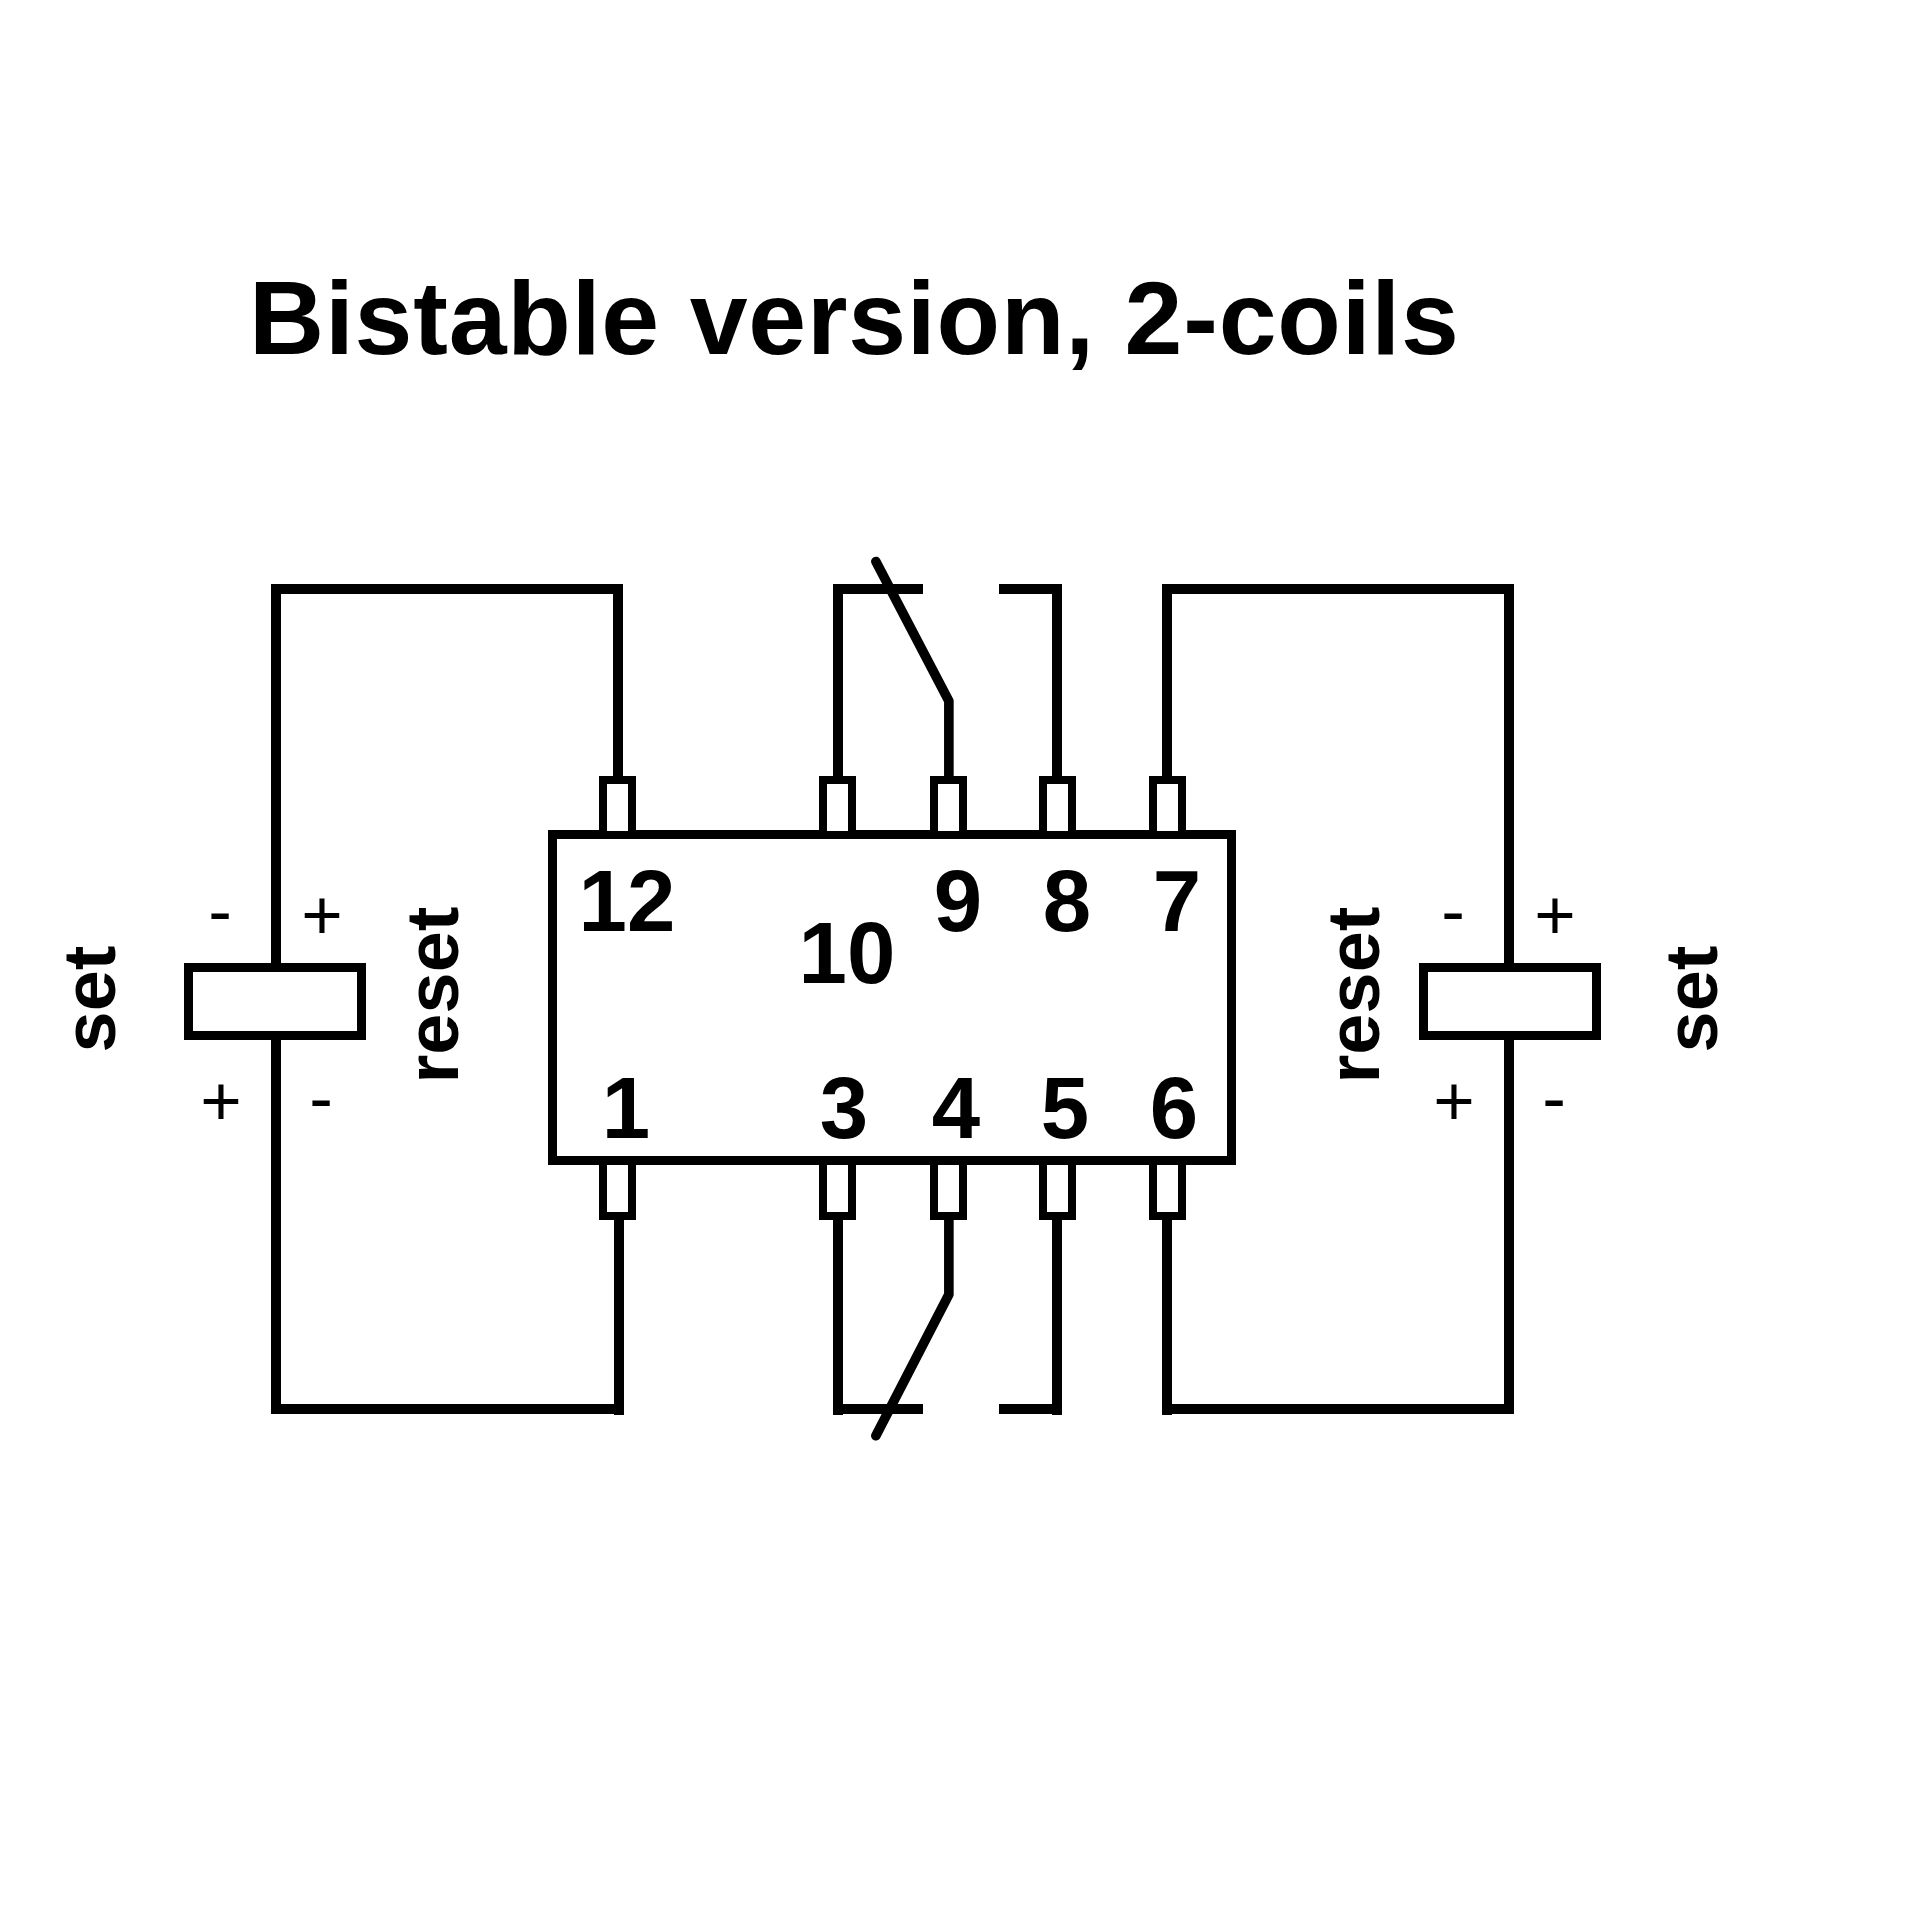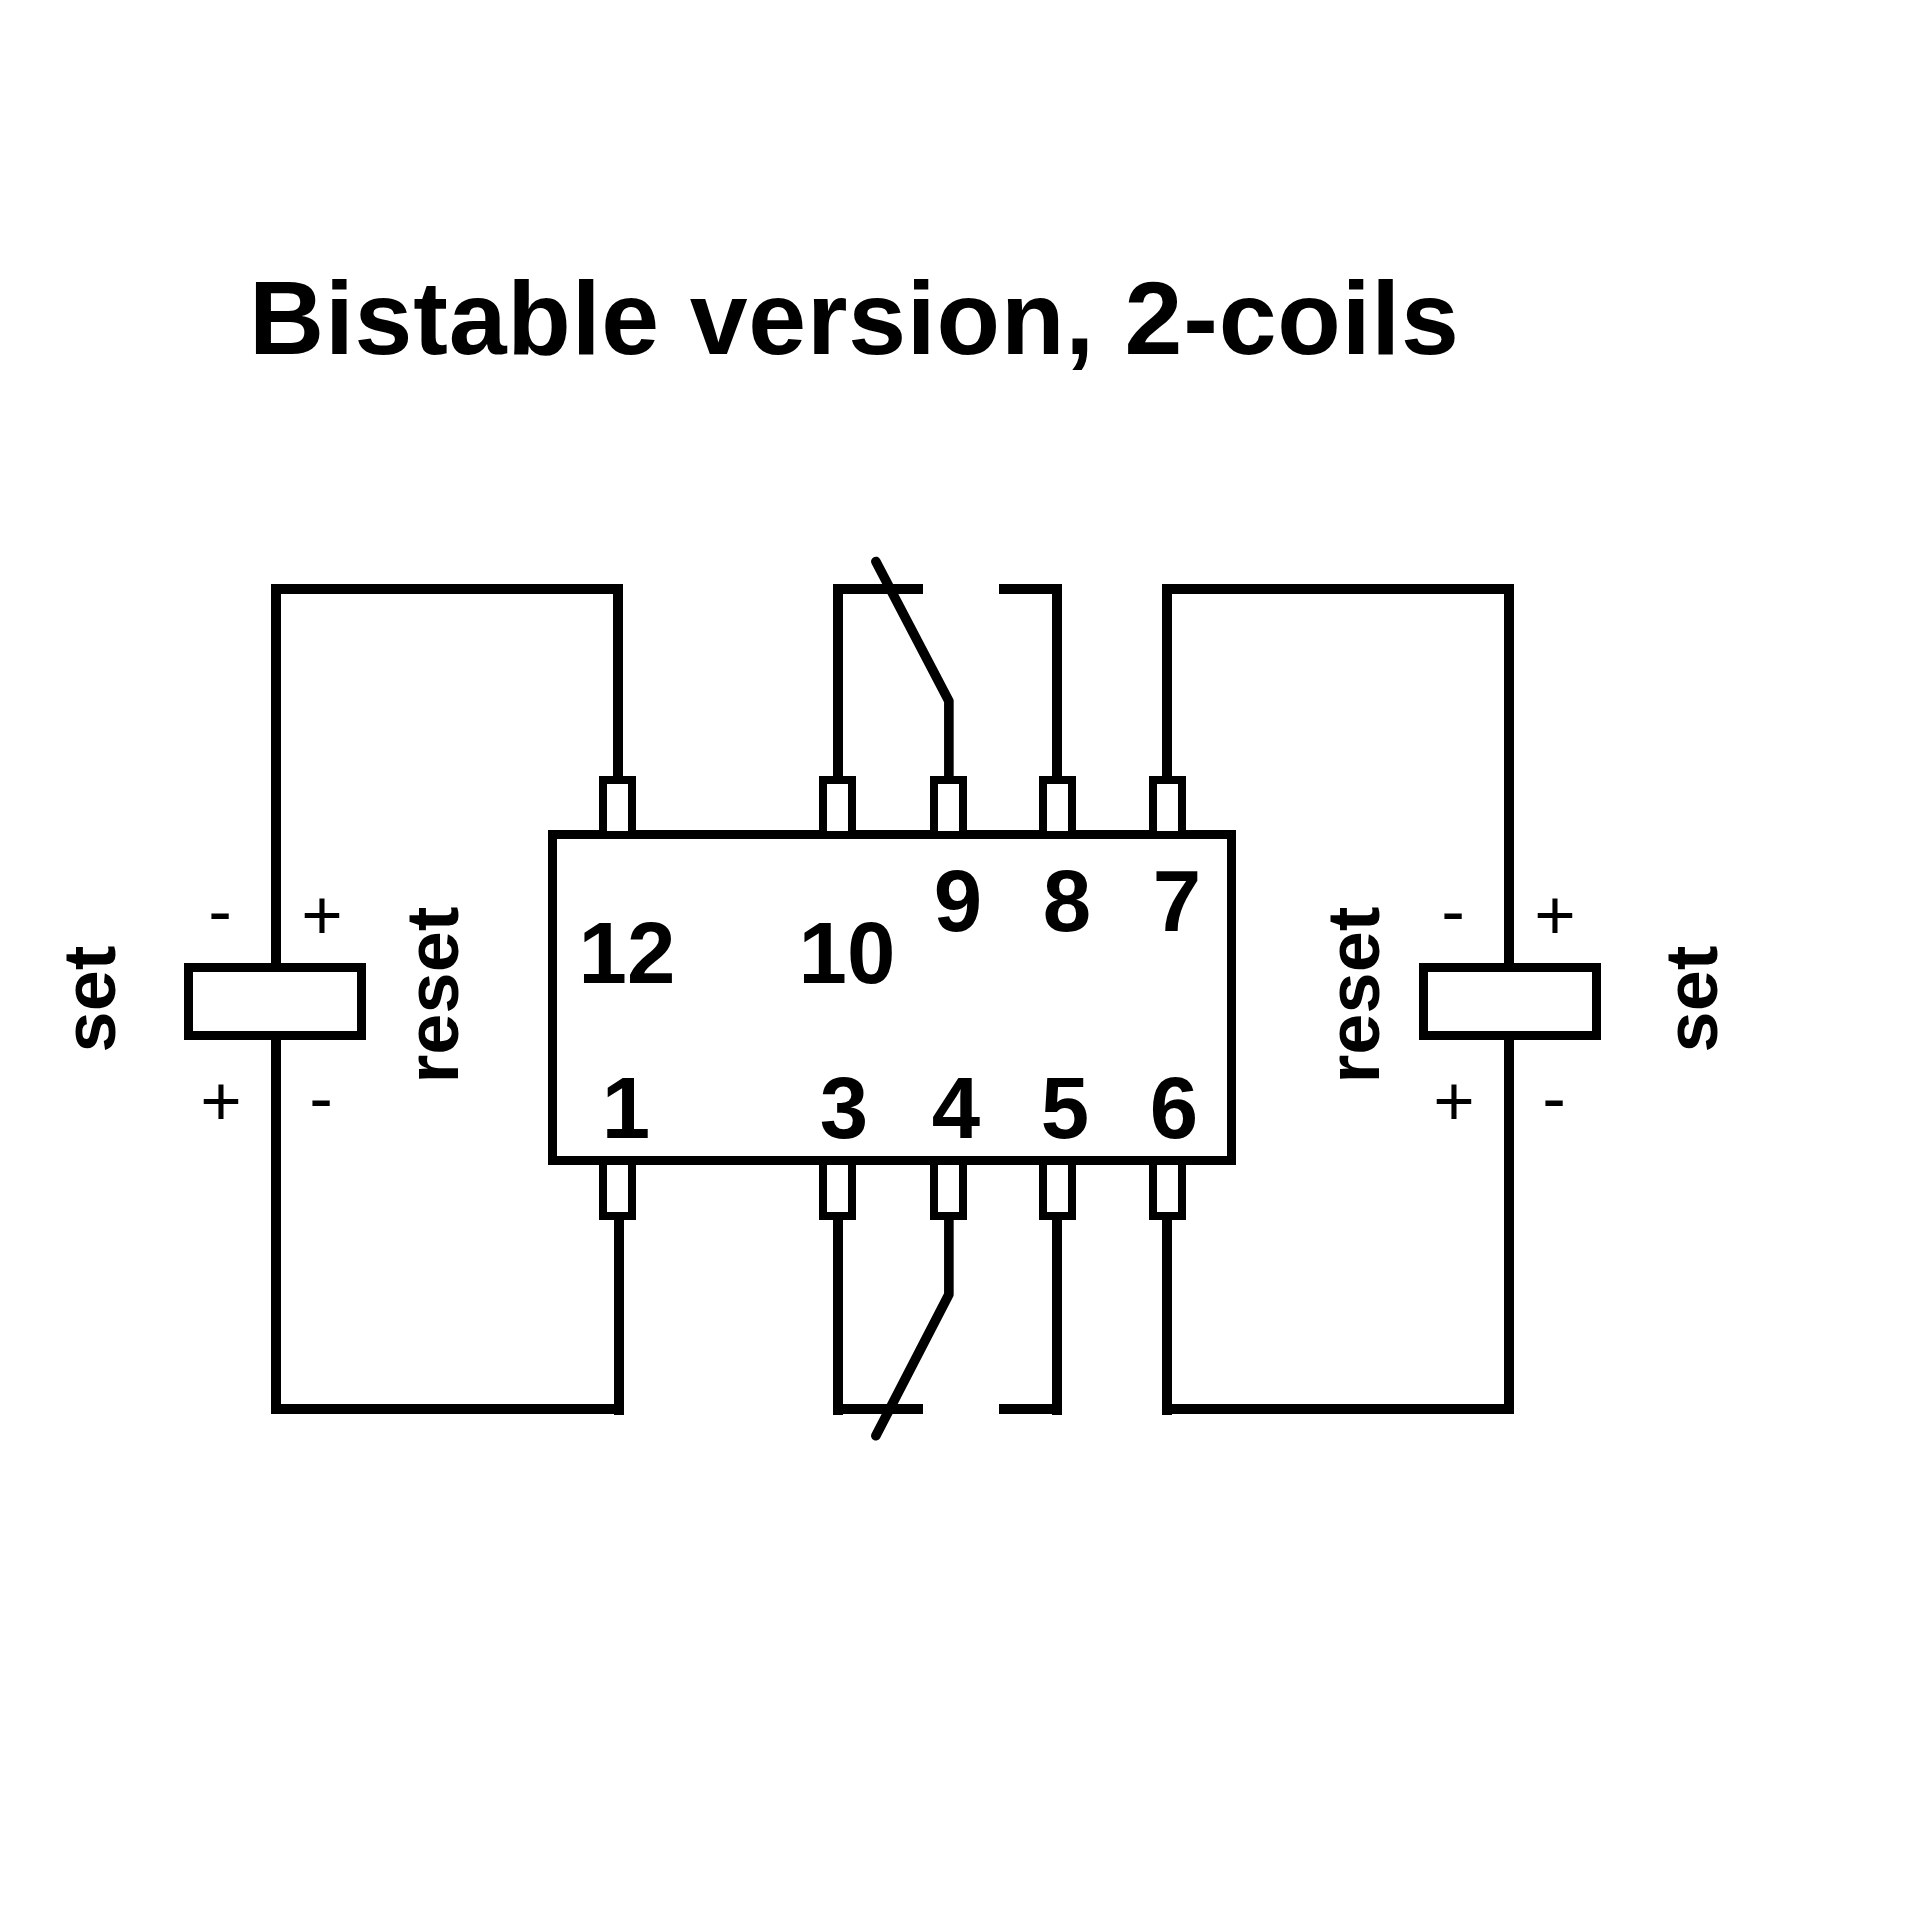--- a/index.html
+++ b/index.html
@@ -118,21 +118,21 @@
   <div class="pin-box top" style="left:930px;"></div>
   <div class="pin-box top" style="left:1039px;"></div>
   <div class="pin-box top" style="left:1149px;"></div>
 
   <div class="pin-box bottom" style="left:599px;"></div>
   <div class="pin-box bottom" style="left:819px;"></div>
   <div class="pin-box bottom" style="left:930px;"></div>
   <div class="pin-box bottom" style="left:1039px;"></div>
   <div class="pin-box bottom" style="left:1149px;"></div>
 
-  <div class="pin-number" style="left:627px; top:952px;">12</div>
+  <div class="pin-number" style="left:627px; top:900px;">12</div>
   <div class="pin-number" style="left:847px; top:952px;">10</div>
   <div class="pin-number" style="left:958px; top:900px;">9</div>
   <div class="pin-number" style="left:1067px; top:900px;">8</div>
   <div class="pin-number" style="left:1177px; top:900px;">7</div>
 
   <div class="pin-number" style="left:626px; top:1107px;">1</div>
   <div class="pin-number" style="left:844px; top:1107px;">3</div>
   <div class="pin-number" style="left:956px; top:1107px;">4</div>
   <div class="pin-number" style="left:1065px; top:1107px;">5</div>
   <div class="pin-number" style="left:1174px; top:1107px;">6</div>

